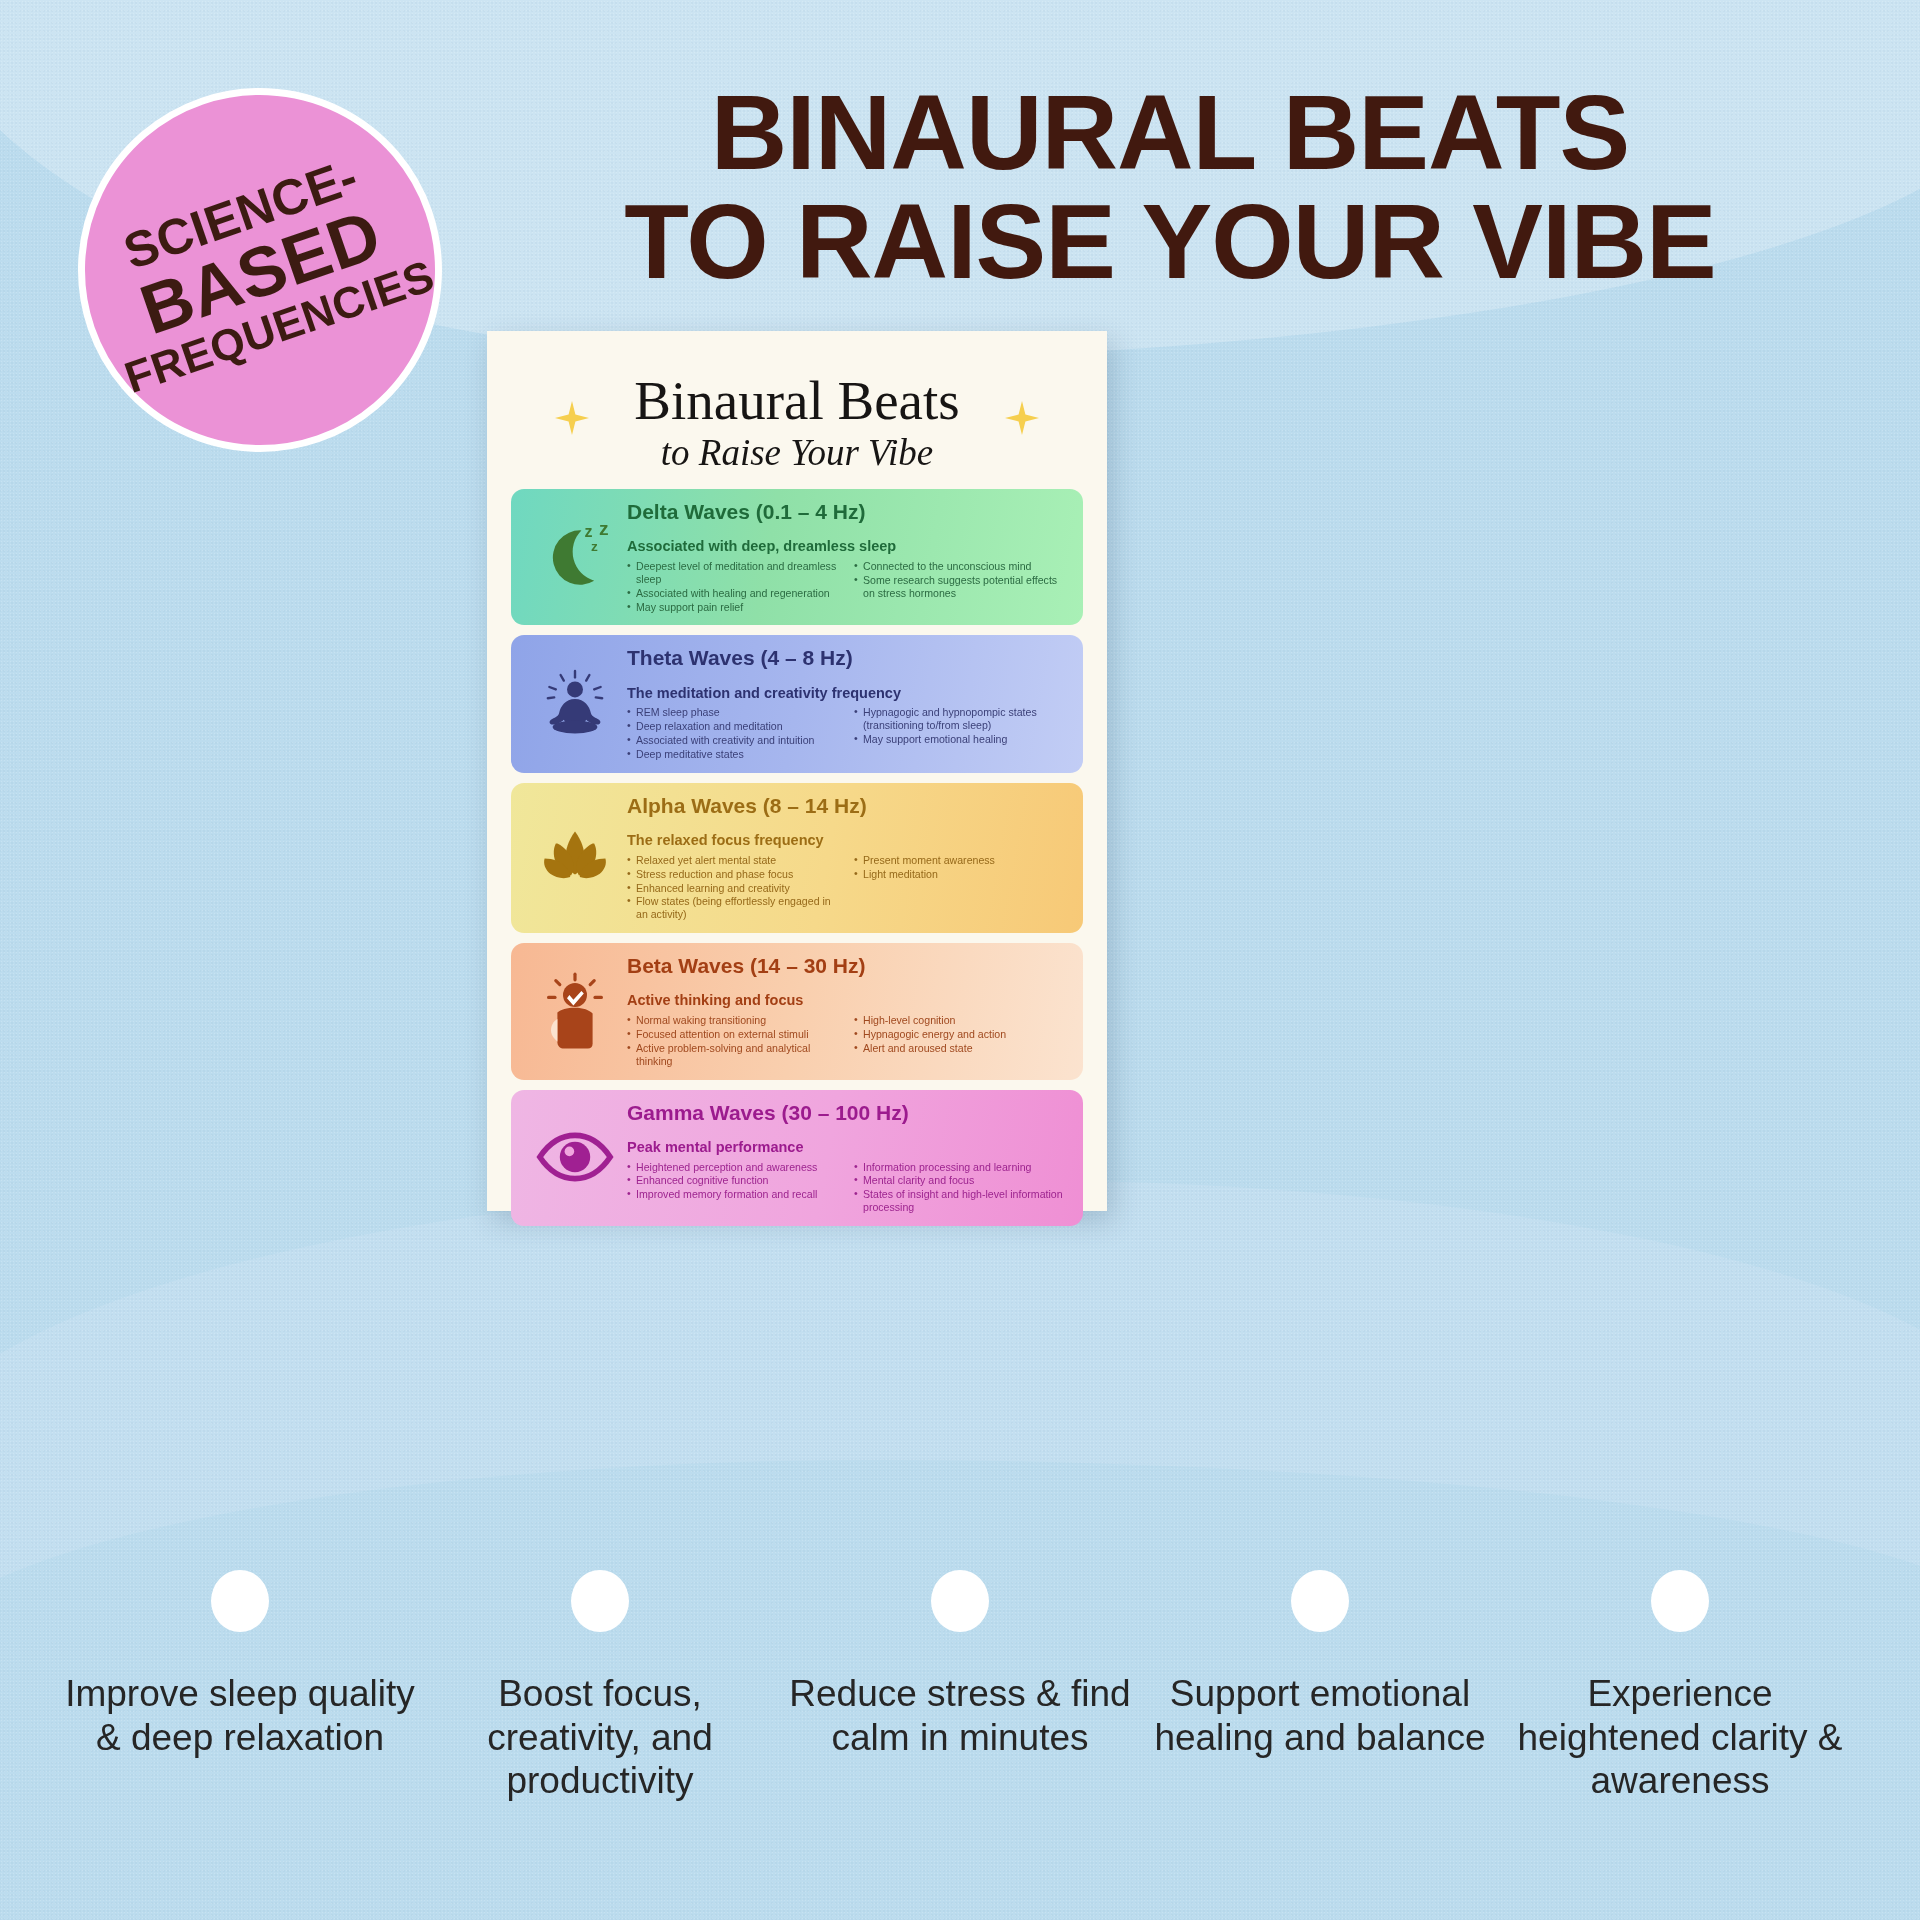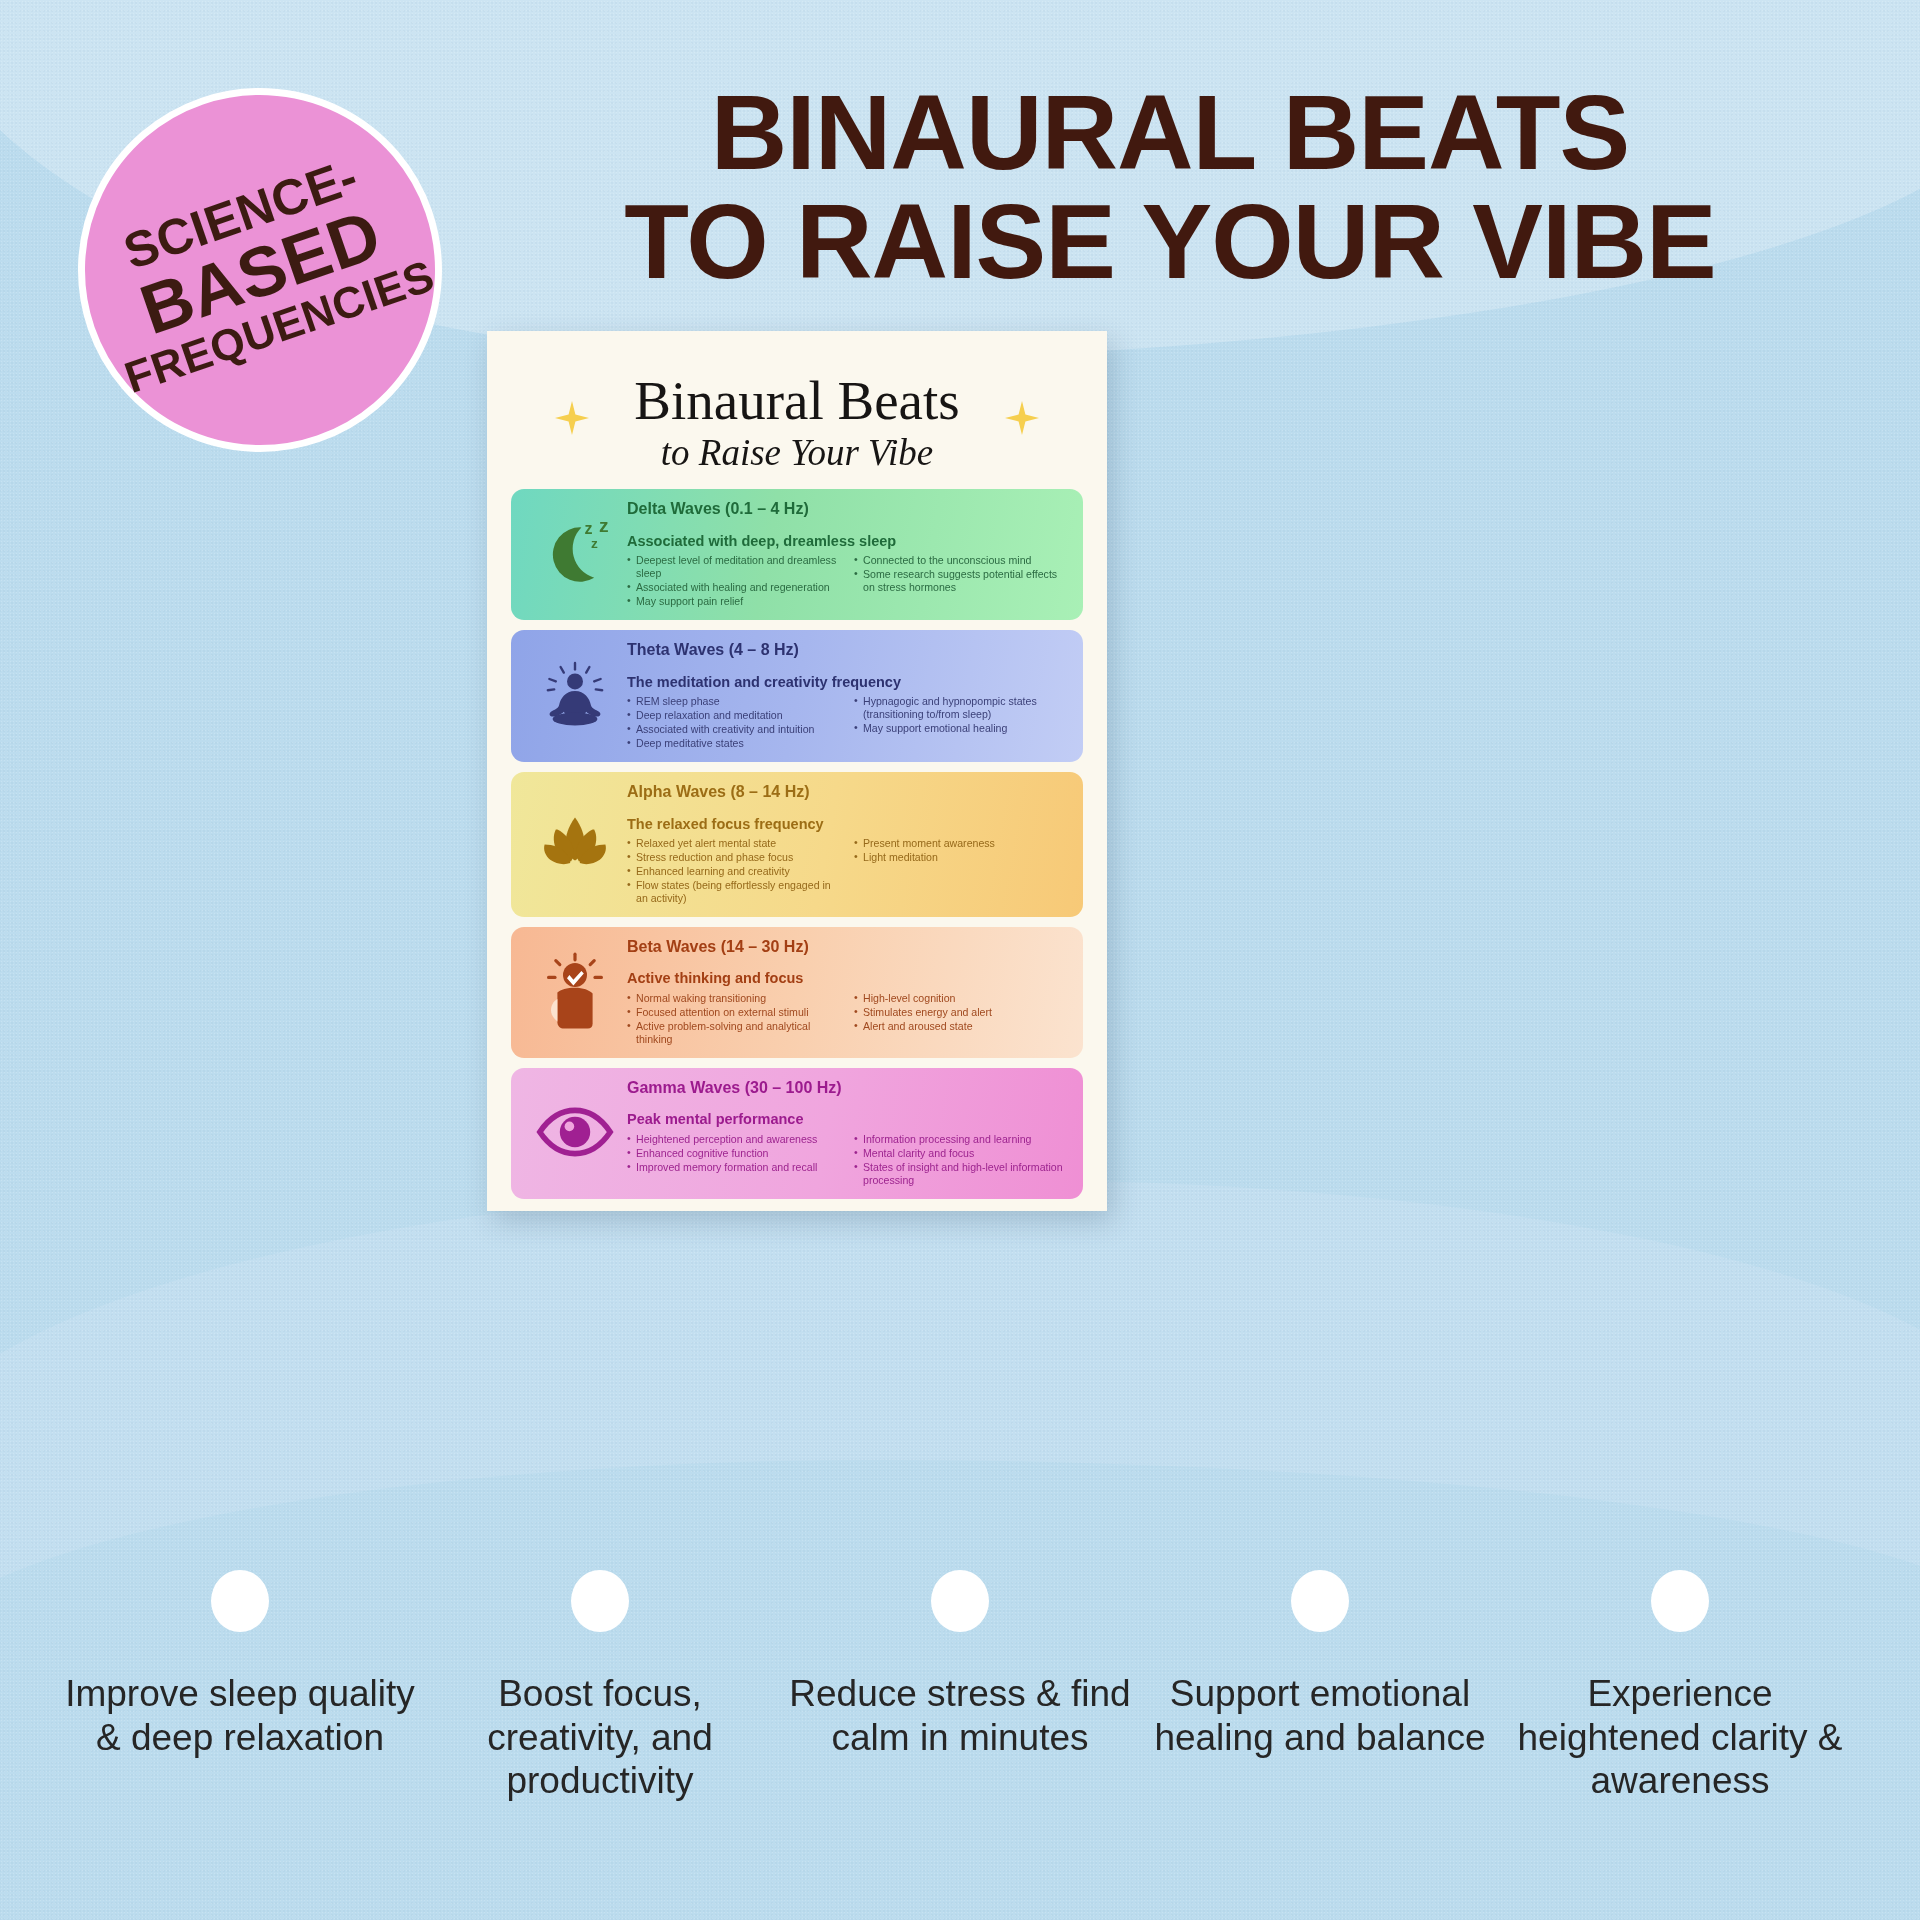--- a/index.html
+++ b/index.html
@@ -113,21 +113,21 @@
     align-items: flex-start;
     min-height: 122px;
   }
   .card-icon {
     width: 104px; flex: 0 0 104px;
     display: flex; align-items: center; justify-content: center;
     align-self: center;
   }
   .card-icon svg { width: 80px; height: 80px; }
   .card-body { flex: 1; padding-top: 2px; }
-  .card-title { font-size: 16px; font-weight: 800; line-height: 1.1; }
+  .card-title { font-size: 21px; font-weight: 800; line-height: 1.1; }
   .card-sub { font-size: 14.5px; font-weight: 700; margin-top: 15px; line-height: 1.15; }
   .bullets {
     display: flex; gap: 10px; margin-top: 5px;
   }
   .bullets ul { list-style: none; flex: 1; }
   .bullets li {
     font-size: 10.6px; line-height: 1.22;
     padding-left: 9px; position: relative;
     margin-bottom: 1px;
   }
@@ -326,21 +326,21 @@
           <div class="card-title">Beta Waves (14 – 30 Hz)</div>
           <div class="card-sub">Active thinking and focus</div>
           <div class="bullets">
             <ul>
               <li>Normal waking transitioning</li>
               <li>Focused attention on external stimuli</li>
               <li>Active problem-solving and analytical thinking</li>
             </ul>
             <ul>
               <li>High-level cognition</li>
-              <li>Stimulates energy and alert</li>
+              <li>Hypnagogic energy and action</li>
               <li>Alert and aroused state</li>
             </ul>
           </div>
         </div>
       </div>
       <div class="card c-gamma">
         <div class="card-icon">
           <svg viewBox="0 0 100 100">
             <path fill="none" stroke="#a02092" stroke-width="7" d="M6 50c12-18 27-27 44-27s32 9 44 27c-12 18-27 27-44 27S18 68 6 50z"></path>
             <circle cx="50" cy="50" r="19" fill="#a02092"></circle>

